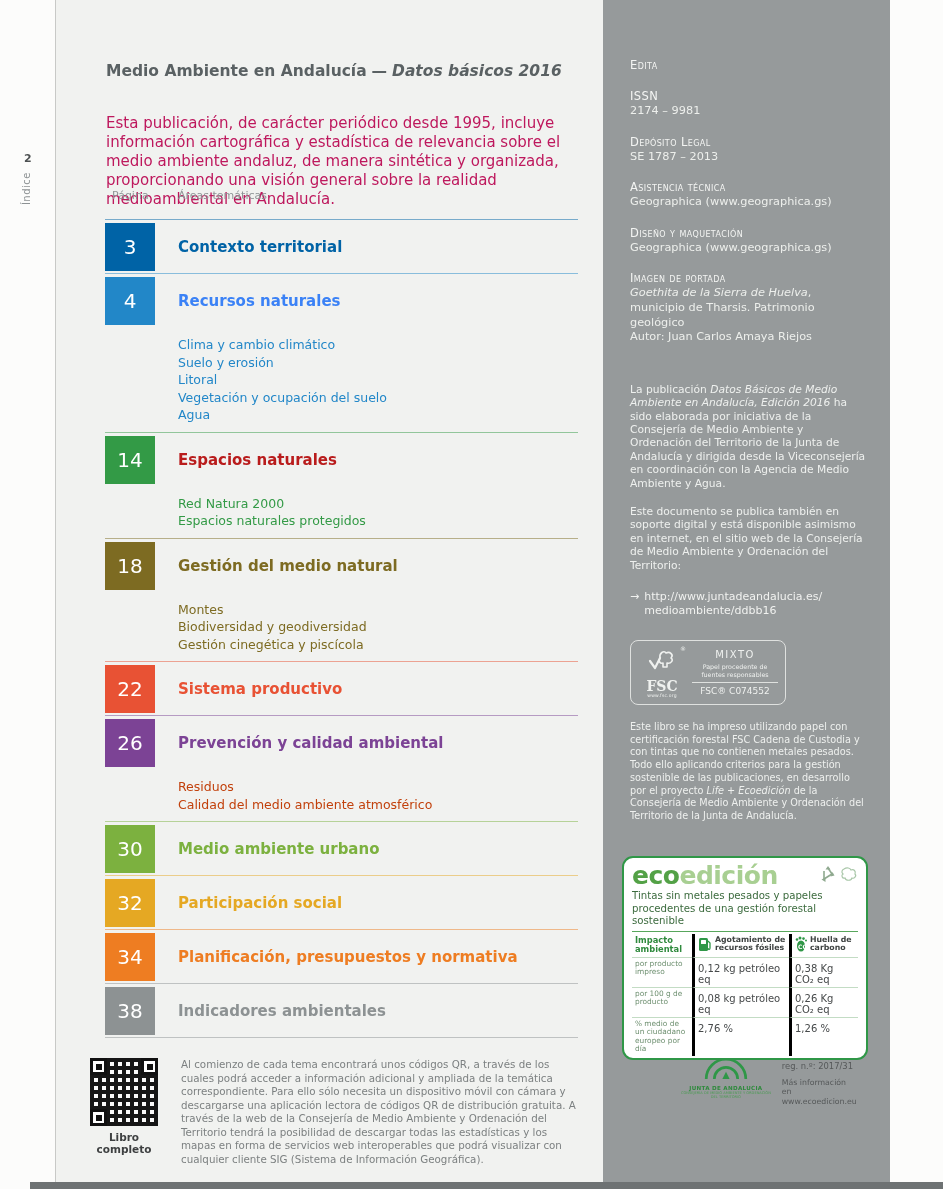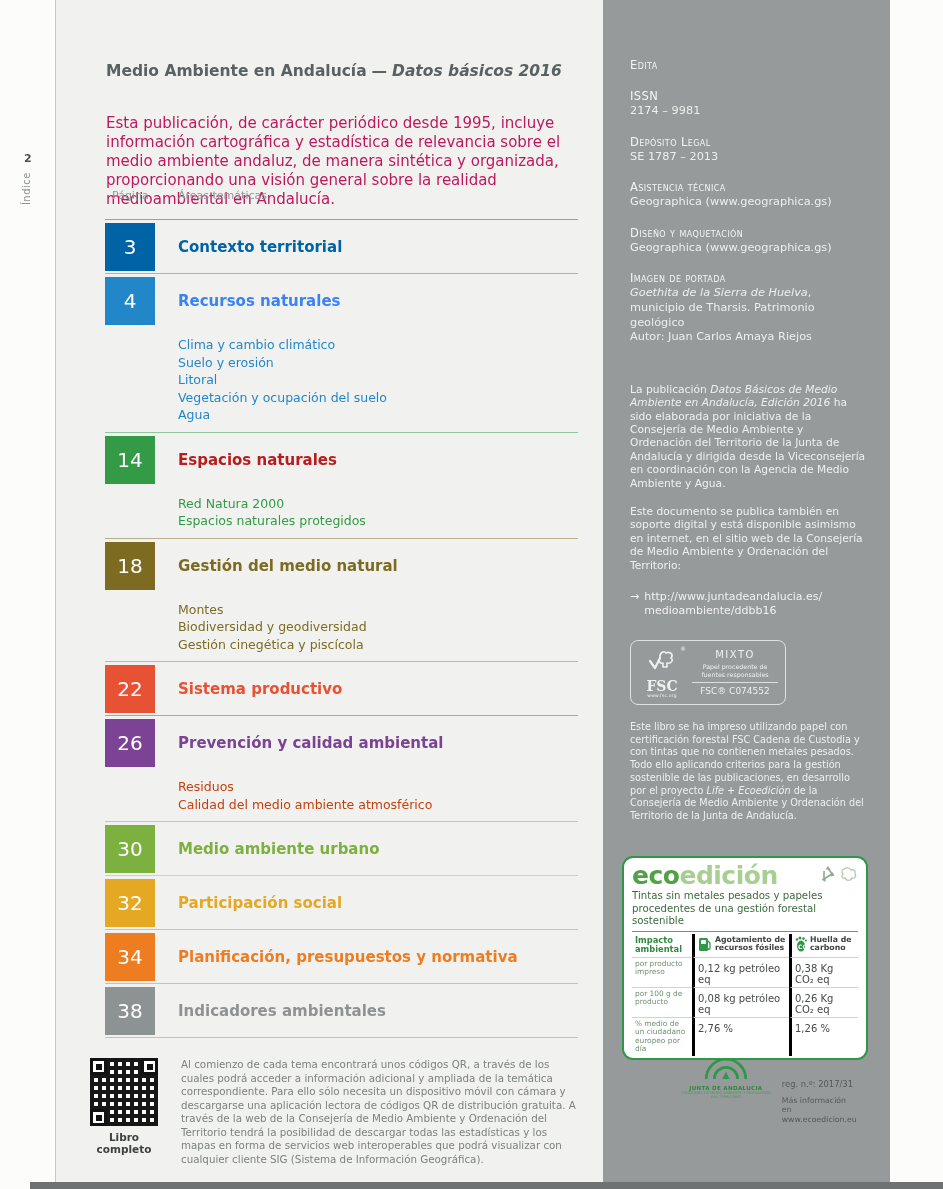--- a/index.html
+++ b/index.html
@@ -79,21 +79,21 @@
   .ec.c1,.ec.c2{border-left:3px solid #000000;}
   .ec.r1,.ec.r2,.ec.r3{border-top:1px solid #c3dcc4;}
   .eco-colhead{display:flex;align-items:flex-start;gap:3px;font-size:7.8px;font-weight:bold;color:#3f4342;line-height:8.8px;}
   .eco-impact{font-size:8.3px;font-weight:bold;color:#2f8a3d;line-height:9.5px;}
   .eco-rowlabel{font-size:7.4px;line-height:8.6px;color:#6d8f6f;}
   .eco-val{font-size:10px;color:#46494a;padding-top:5px;}
   .eco-footer{display:flex;margin-top:3px;}
   .junta{margin-left:48px;text-align:center;width:92px;}
   .junta-name{font-size:5.6px;font-weight:bold;color:#2f8a3d;letter-spacing:.3px;}
   .junta-sub{font-size:3.6px;color:#4a9b52;line-height:4.4px;}
-  .eco-reginfo{margin-left:10px;font-size:8.4px;color:#555859;line-height:11px;padding-top:20px;}
+  .eco-reginfo{margin-left:10px;font-size:8.4px;color:#555859;line-height:11px;padding-top:2px;}
   .eco-more{font-size:7.8px;line-height:9.5px;margin-top:6px;}
   .co2-tag{font-size:6px;color:#2f8a3d;font-weight:bold;}
 </style>
 </head>
 <body>
 
 <div class="canvas">
   <div class="main-page"></div>
   <div class="left-rule"></div>
   <div class="gray-panel" style="background-color: rgb(150, 154, 155);"></div>

